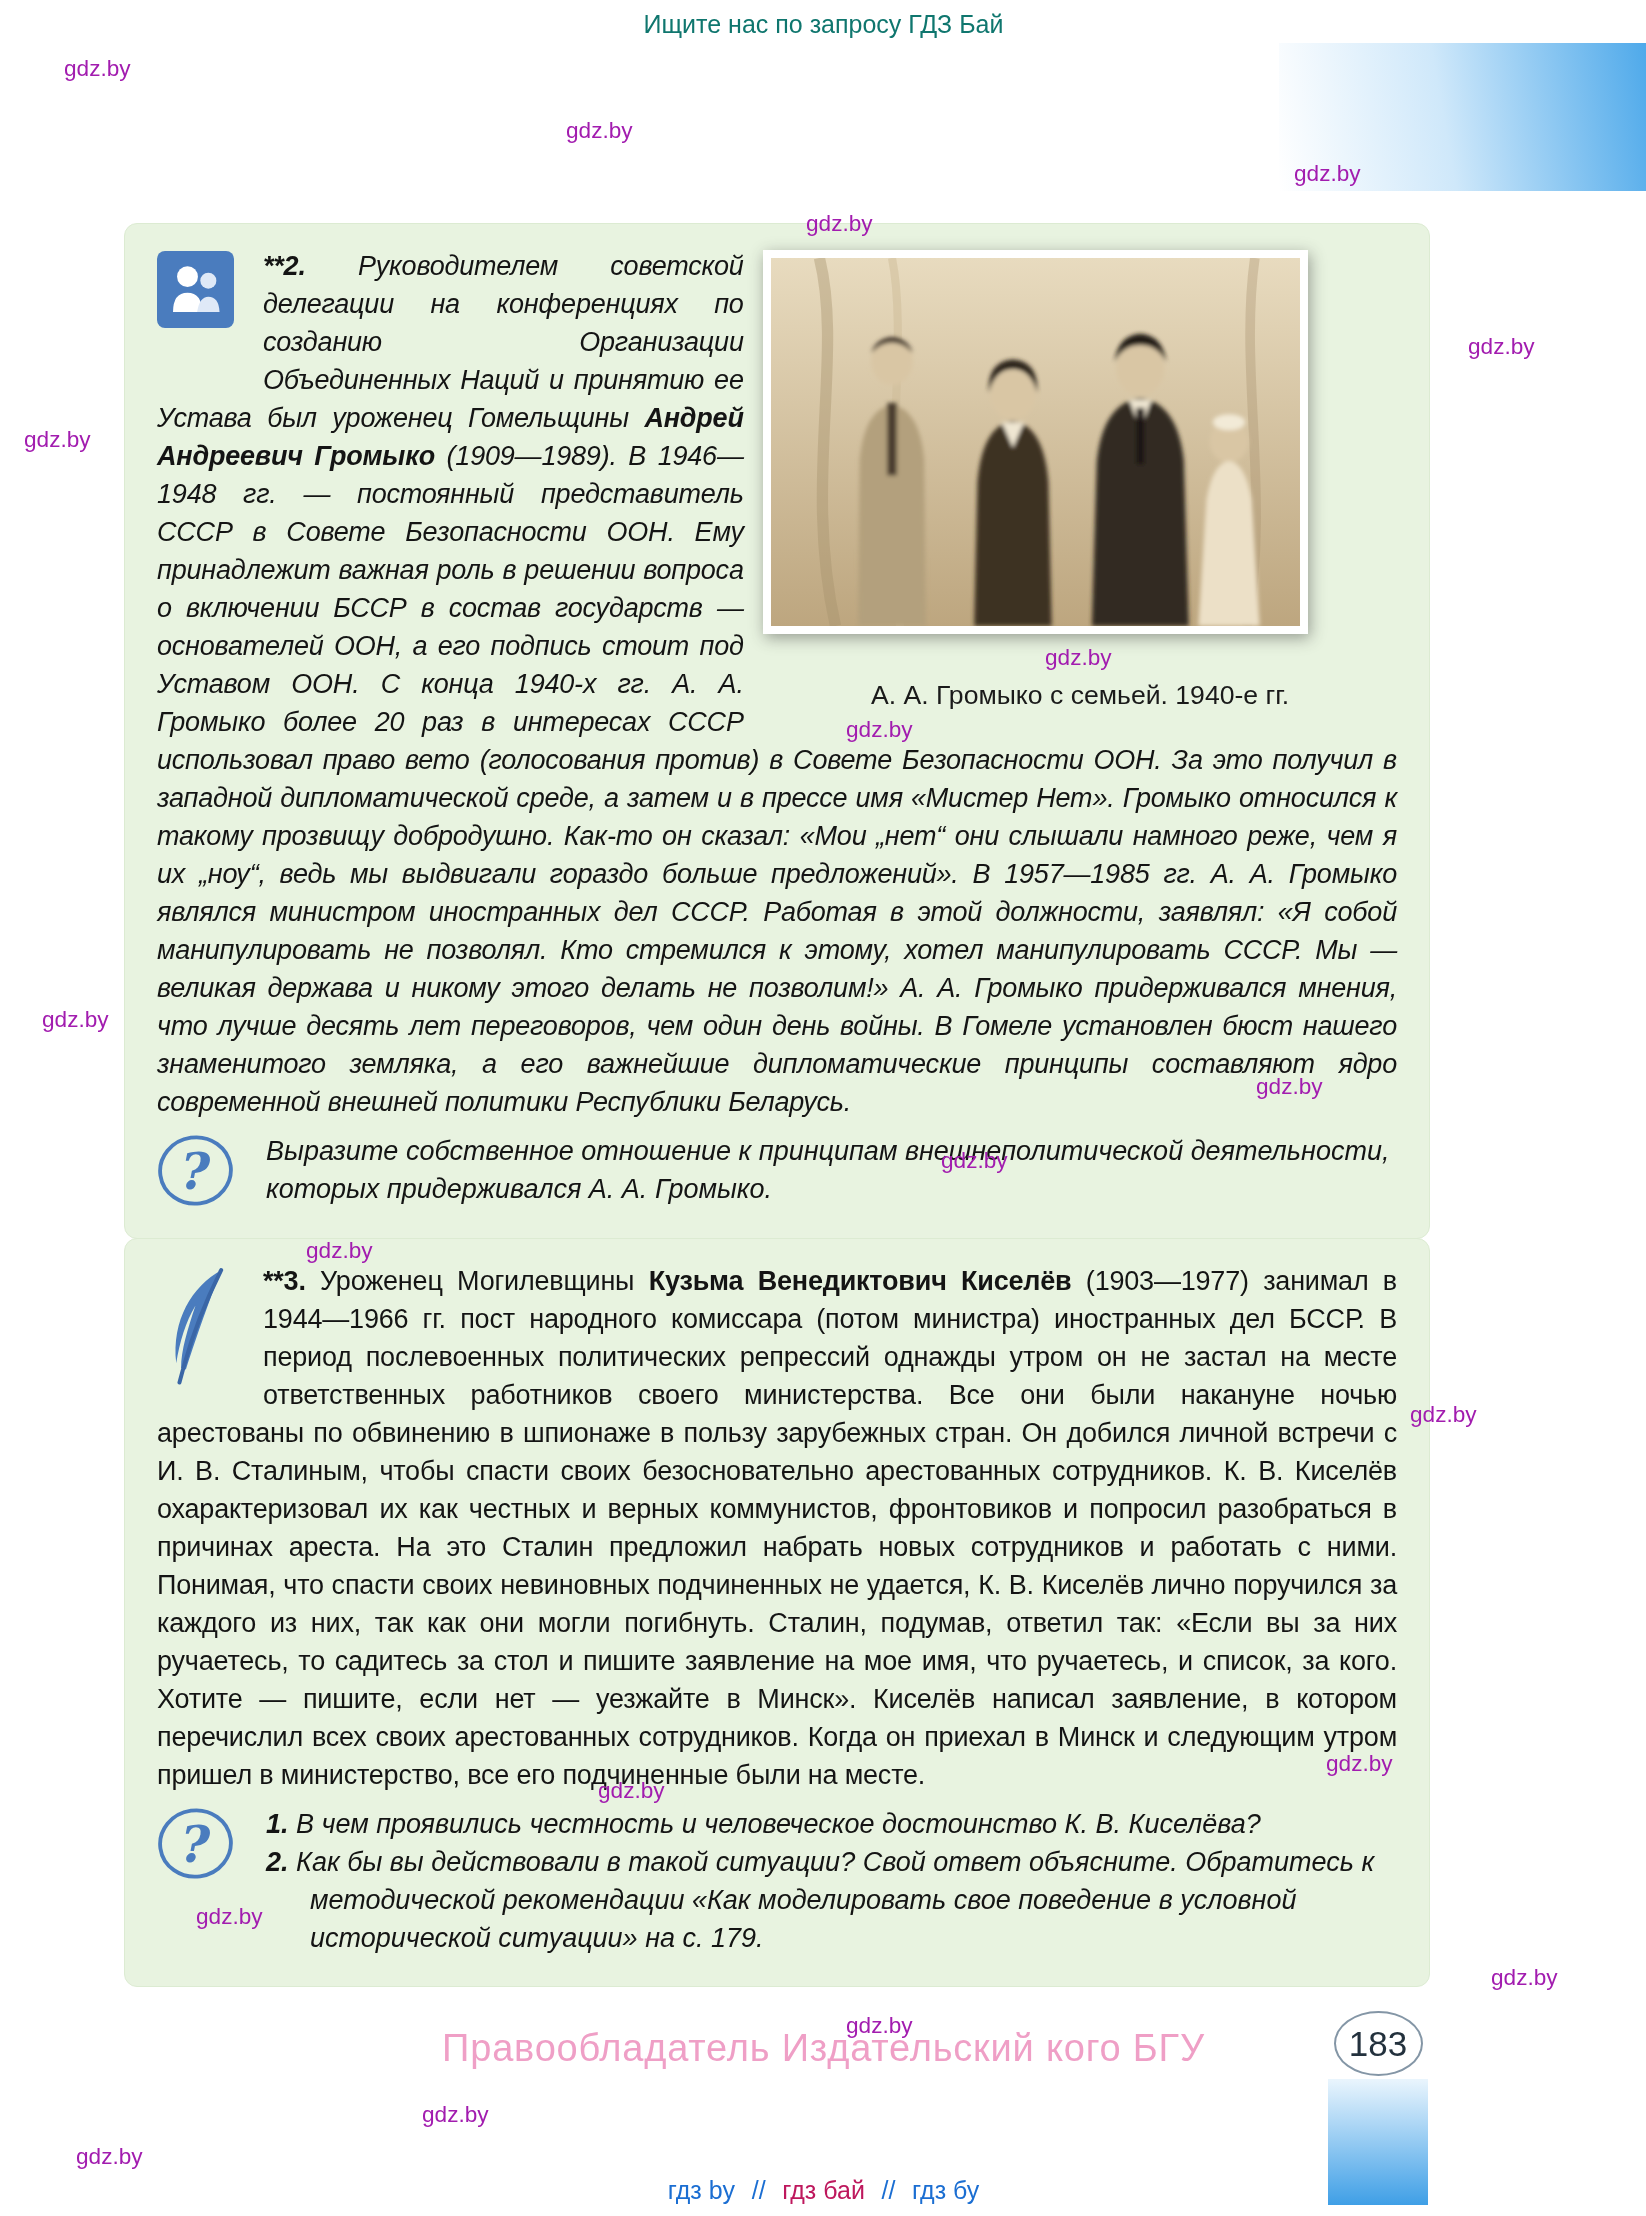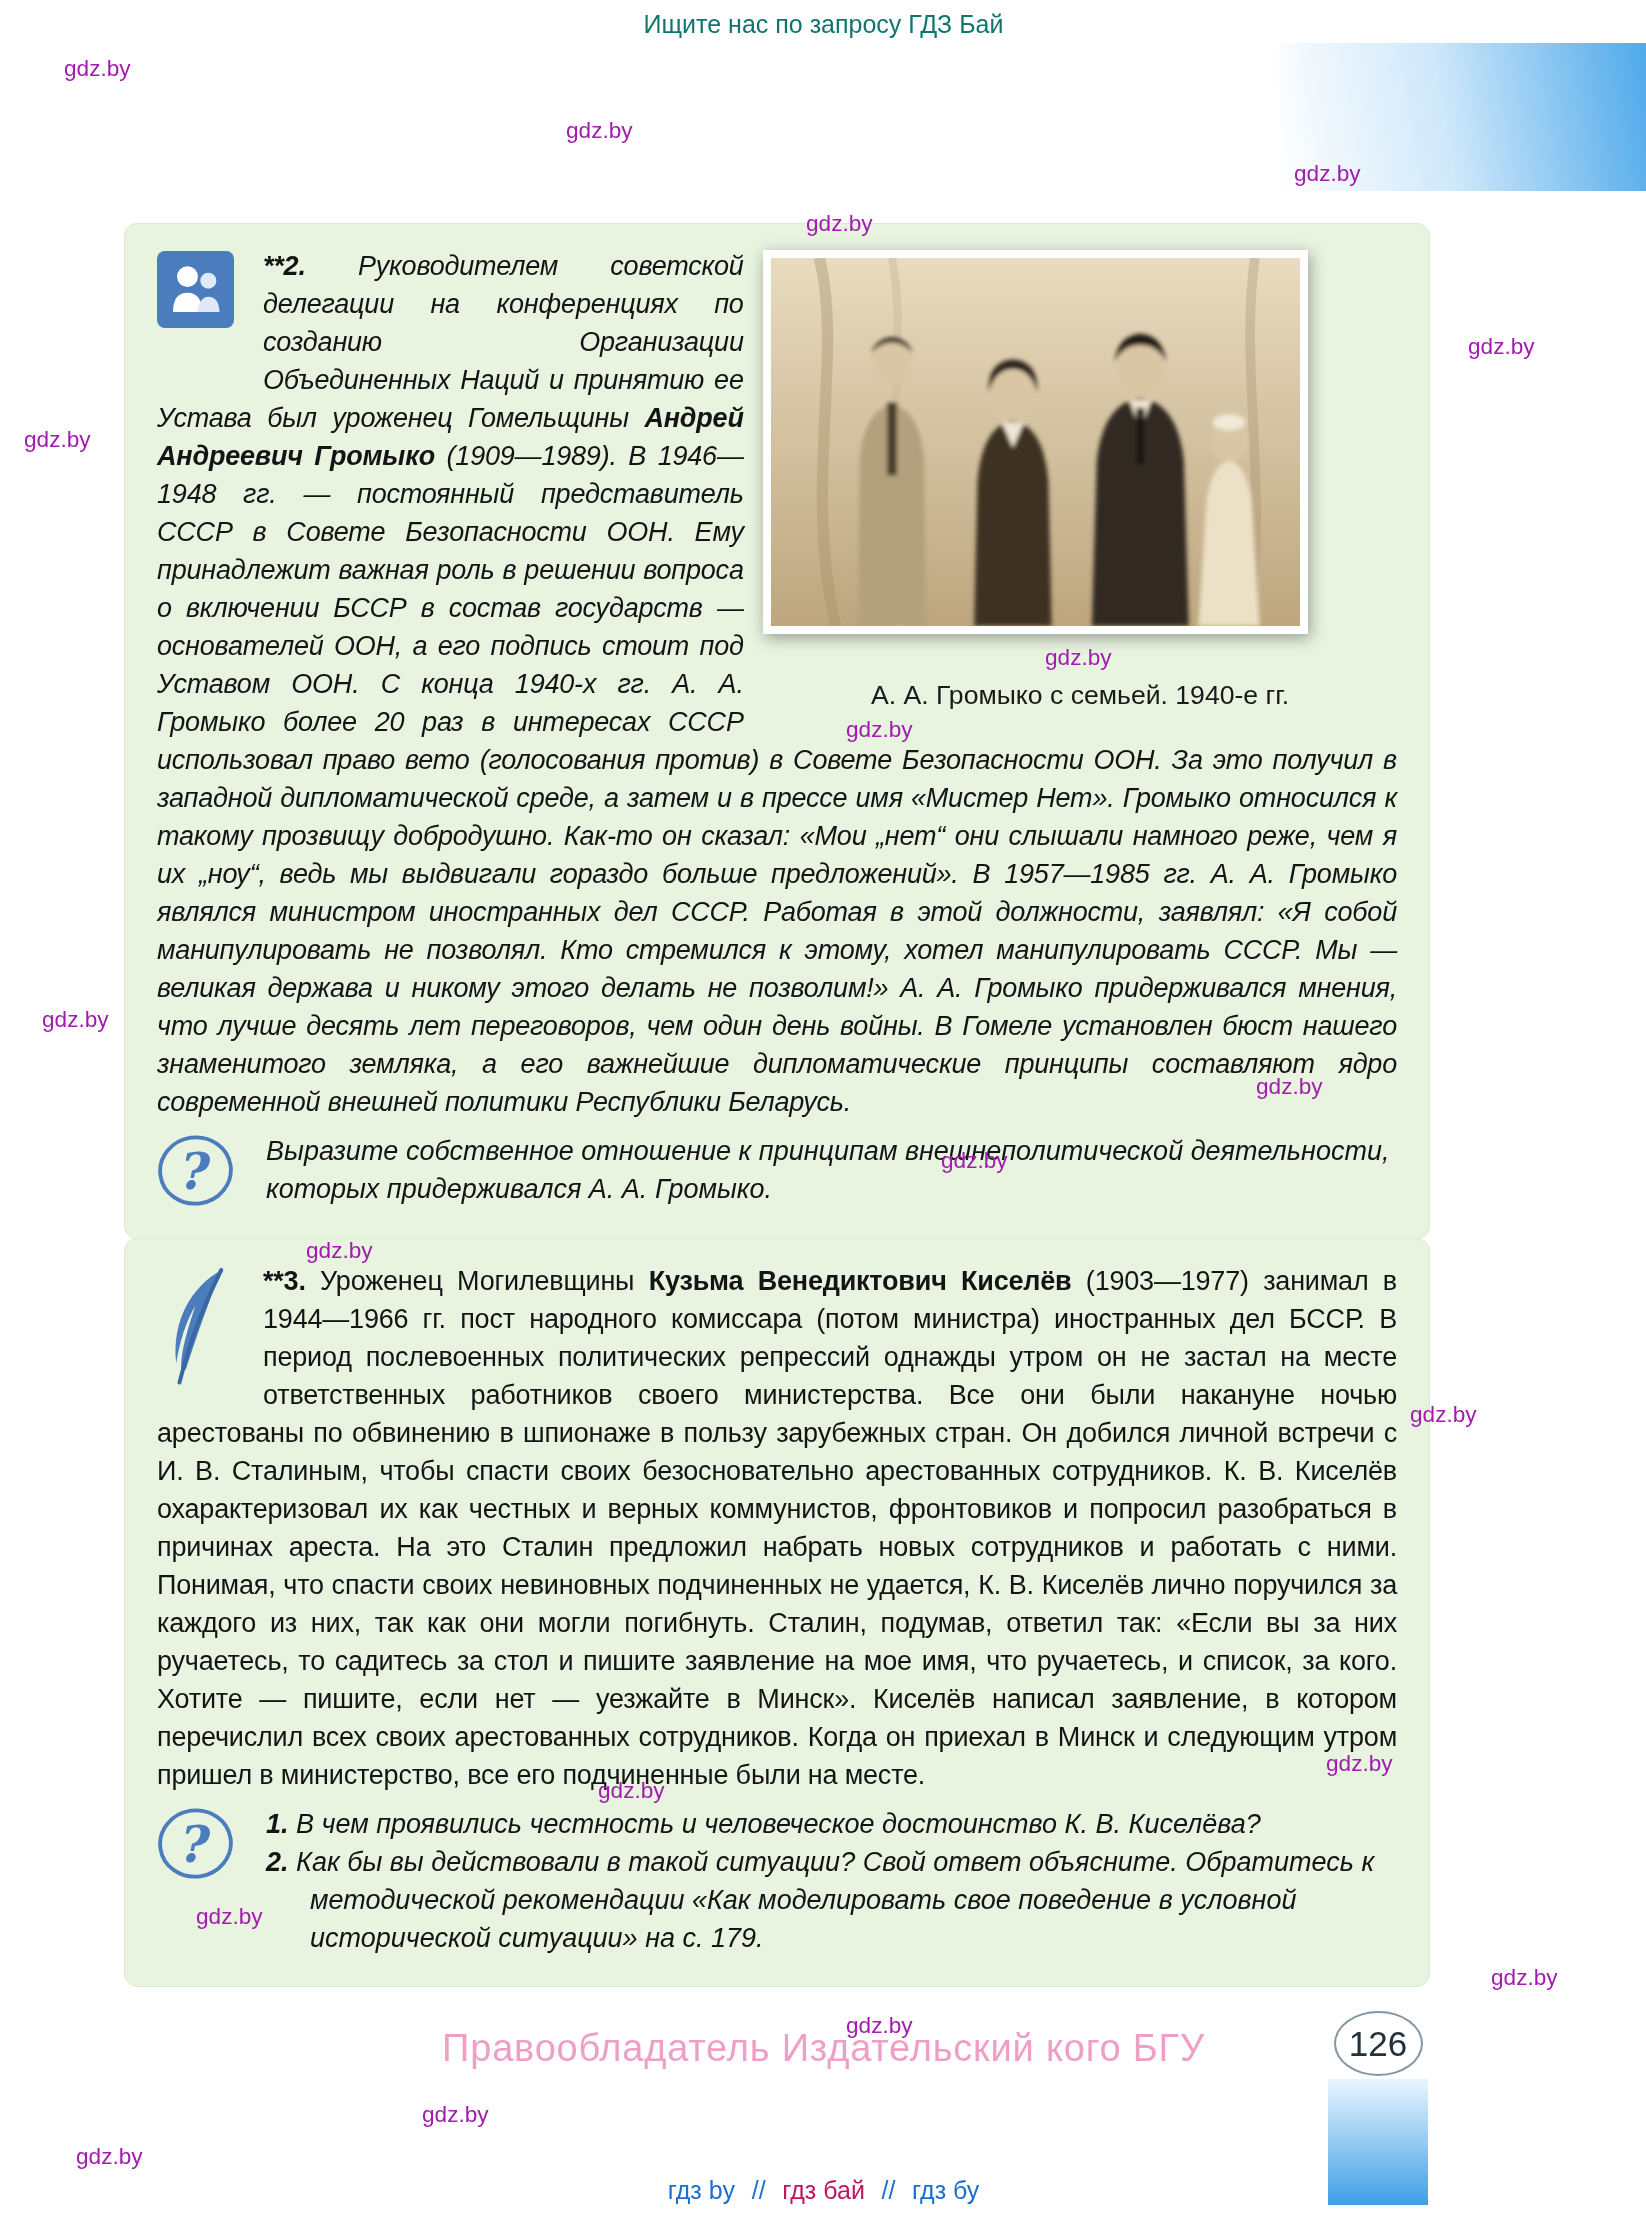--- a/index.html
+++ b/index.html
@@ -159,21 +159,21 @@
       <p class="q-item"><span class="q-num">1.</span><span> В чем проявились честность и человеческое достоинство К. В. Киселёва?</span></p>
       <p class="q-item"><span class="q-num">2.</span><span> Как бы вы действовали в такой ситуации? Свой ответ объясните. Обратитесь к методической рекомендации «Как моделировать свое поведение в условной исторической ситуации» на с. 179.</span></p>
     </div>
   </div>
 </section>
 
 <div class="publisher">Правообладатель Издательский кого БГУ</div>
 
 <div class="pagenum-wrap">
   <div class="pagenum-top">
-    <div class="pagenum-circle">126</div>
+    <div class="pagenum-circle">183</div>
   </div>
   <div class="pagenum-bar"></div>
 </div>
 
 <div class="footer-links">
   <span class="fl-blue">гдз by</span>
   <span class="fl-sep">//</span>
   <span class="fl-green">гдз бай</span>
   <span class="fl-sep">//</span>
   <span class="fl-blue">гдз бу</span>

